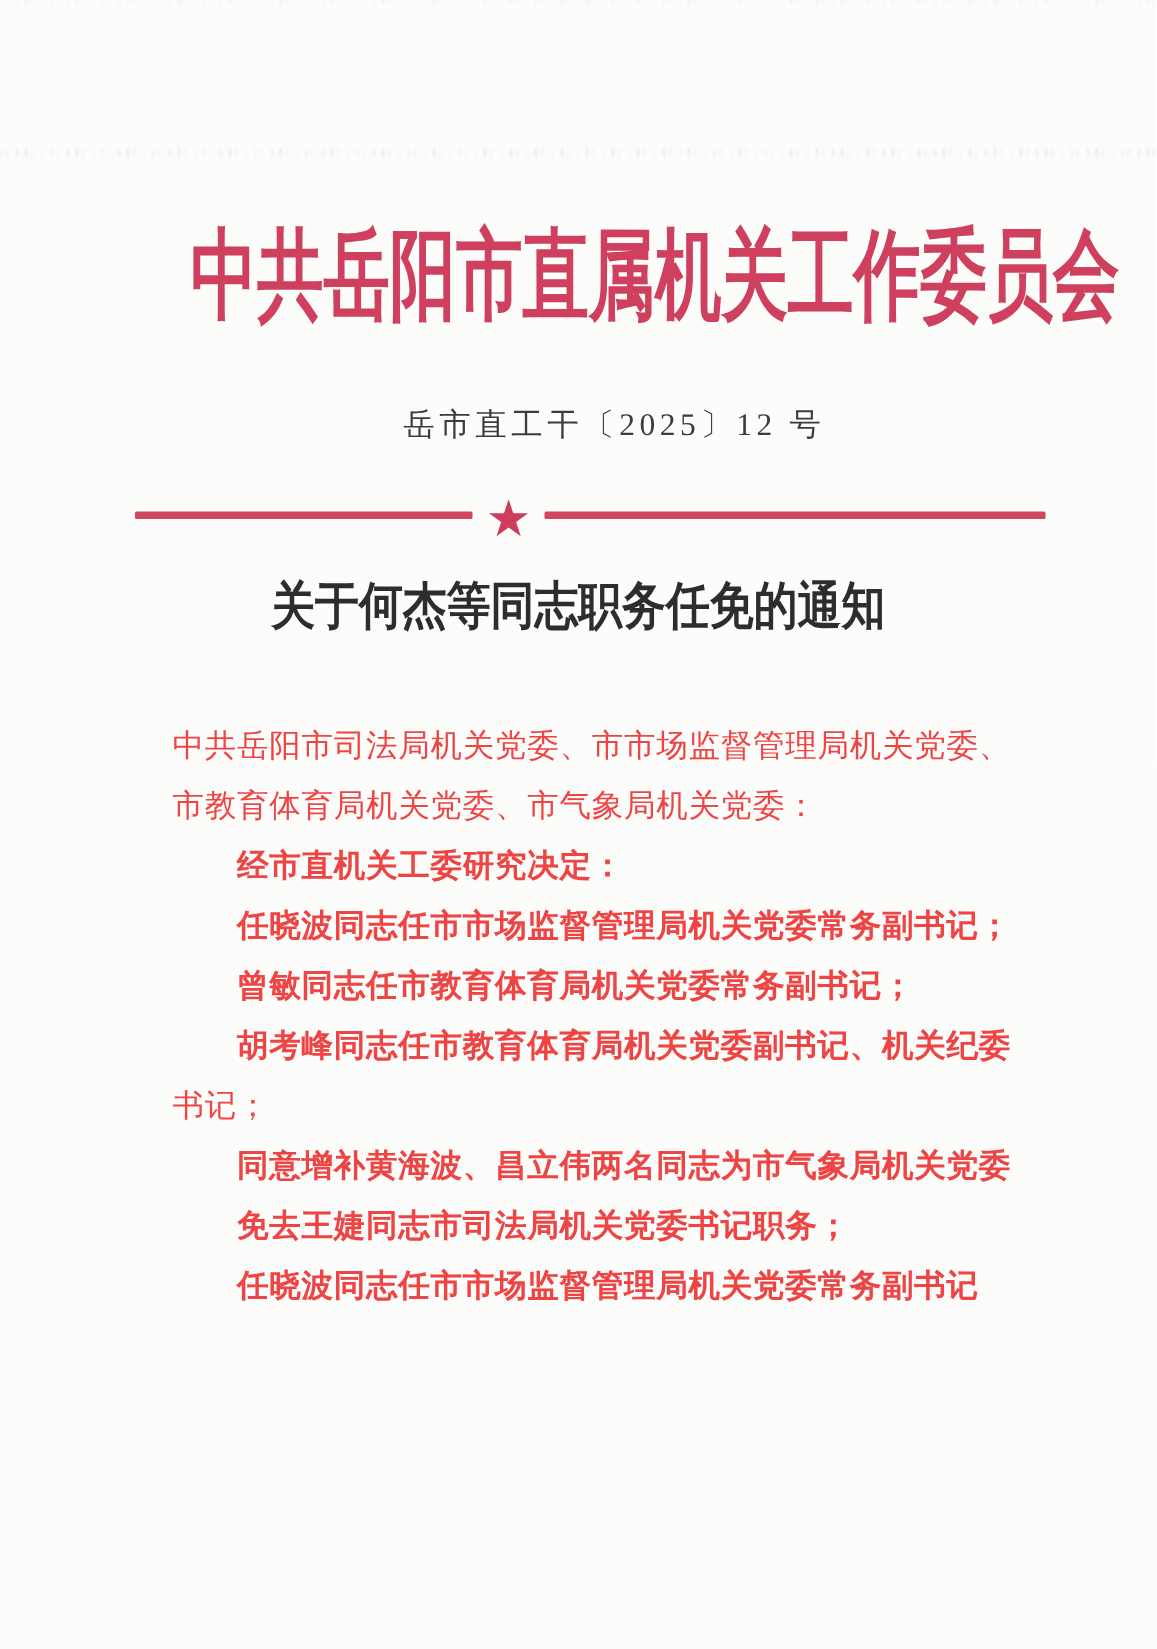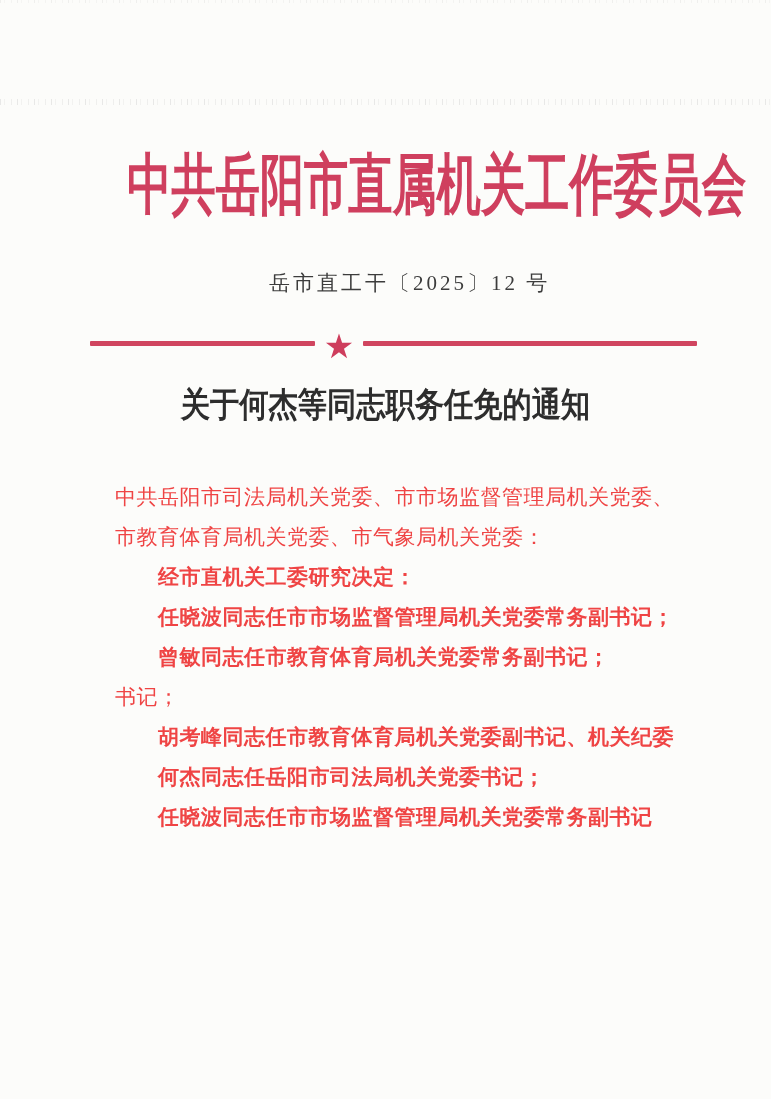--- a/index.html
+++ b/index.html
@@ -130,18 +130,19 @@
   </div>
 
   <h1 class="doc-title">关于何杰等同志职务任免的通知</h1>
 
   <div class="body-text">
       <div class="body-line">中共岳阳市司法局机关党委、市市场监督管理局机关党委、</div>
       <div class="body-line">市教育体育局机关党委、市气象局机关党委：</div>
       <div class="body-line indent">经市直机关工委研究决定：</div>
       <div class="body-line indent">任晓波同志任市市场监督管理局机关党委常务副书记；</div>
       <div class="body-line indent">曾敏同志任市教育体育局机关党委常务副书记；</div>
+      <div class="body-line indent">胡考峰同志任市教育体育局机关党委副书记、机关纪委</div>
       <div class="body-line">书记；</div>
-      <div class="body-line indent">胡考峰同志任市教育体育局机关党委副书记、机关纪委</div>
-      <div class="body-line indent">何杰同志任岳阳市司法局机关党委书记；</div>
+      <div class="body-line indent">同意增补黄海波、昌立伟两名同志为市气象局机关党委</div>
+      <div class="body-line indent">免去王婕同志市司法局机关党委书记职务；</div>
       <div class="body-line indent">任晓波同志任市市场监督管理局机关党委常务副书记</div>
     </div>
 </div>
 
 </body></html>

